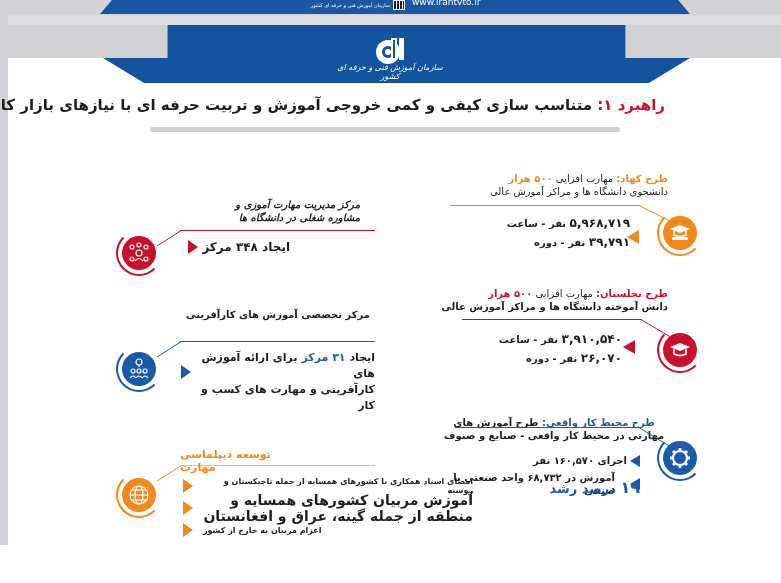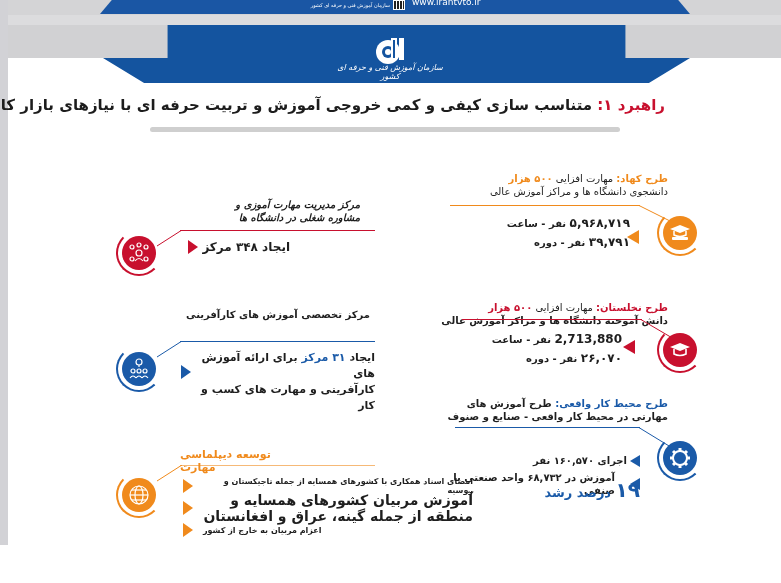--- a/index.html
+++ b/index.html
@@ -79,61 +79,61 @@
 <div class="abs tri-left" style="left:627px;top:230px;border-right:12px solid #f08a1c;"></div>
 <div class="abs circle" style="left:663px;top:216px;width:34px;height:34px;background:#f08a1c;">
   <svg width="22" height="20" viewBox="0 0 22 20">
       <path d="M11 2 L21 6 L11 10 L1 6 Z" fill="#fff"></path>
       <path d="M5 8 v4 q6 3 12 0 v-4" fill="none" stroke="#fff" stroke-width="1.5"></path>
       <rect x="3" y="14" width="16" height="3" rx="1" fill="#fff"></rect>
     </svg>
 </div>
 <div class="abs ring" style="left:657px;top:210px;width:42px;height:42px;border-color:transparent transparent #f08a1c #f08a1c;"></div>
 
-<div class="abs block sm" style="left:440px;top:287px;width:228px;margin-top:14px;">
+<div class="abs block sm" style="left:440px;top:287px;width:228px;">
   <div><span class="h-red">طرح نخلستان:</span><span> مهارت افزایی </span><span class="h-red">۵۰۰ هزار</span></div>
   <div style="font-weight:bold;">دانش آموخته دانشگاه ها و مراکز آموزش عالی</div>
 </div>
 <div class="abs rule" style="left:462px;top:319px;width:180px;background:#c8102e;"></div>
 <svg class="abs" style="left:640px;top:319px;" width="40" height="22">
     <line x1="0" y1="0" x2="34" y2="20" stroke="#c8102e" stroke-width="1"></line>
   </svg>
 <div class="abs block" style="left:470px;top:328px;width:152px;">
-  <div><span class="num">2,713,880</span><span class="sm" style="font-weight:bold"> نفر - ساعت</span></div>
+  <div><span class="num">۳,۹۱۰,۵۴۰</span><span class="sm" style="font-weight:bold"> نفر - ساعت</span></div>
   <div><span class="num">۲۶,۰۷۰</span><span class="sm" style="font-weight:bold"> نفر - دوره</span></div>
 </div>
 <div class="abs tri-left" style="left:623px;top:340px;border-right:12px solid #c8102e;"></div>
 <div class="abs circle" style="left:663px;top:333px;width:34px;height:34px;background:#c8102e;">
   <svg width="22" height="18" viewBox="0 0 22 18">
       <path d="M11 2 L21 6 L11 10 L1 6 Z" fill="#fff"></path>
       <path d="M5 8 v5 q6 3 12 0 v-5" fill="none" stroke="#fff" stroke-width="1.6"></path>
     </svg>
 </div>
 <div class="abs ring" style="left:657px;top:327px;width:42px;height:42px;border-color:transparent transparent #c8102e #c8102e;"></div>
 
-<div class="abs block sm" style="left:440px;top:397px;width:228px;">
+<div class="abs block sm" style="left:440px;top:416px;width:228px;text-align:center;">
   <div><span class="h-blue">طرح محیط کار واقعی:</span><span style="font-weight:bold;"> طرح آموزش های</span></div>
   <div style="font-weight:bold;">مهارتی در محیط کار واقعی - صنایع و صنوف</div>
 </div>
 <div class="abs rule" style="left:455px;top:427px;width:185px;background:#1a5aa8;"></div>
 <svg class="abs" style="left:638px;top:427px;" width="40" height="24">
     <line x1="0" y1="0" x2="36" y2="22" stroke="#1a5aa8" stroke-width="1"></line>
   </svg>
 <div class="abs block sm" style="left:445px;top:454px;width:195px;font-weight:bold;">
   <div style="display:flex;align-items:center;justify-content:flex-start;gap:3px;margin-bottom:4px;">
     <span class="tri-right" style="border-right:10px solid #1a5aa8;border-top-width:6px;border-bottom-width:6px;"></span>
     <span>اجرای ۱۶۰,۵۷۰ نفر</span>
   </div>
   <div style="display:flex;align-items:center;justify-content:flex-start;gap:15px;">
     <span class="tri-right" style="border-right:10px solid #1a5aa8;border-top-width:6px;border-bottom-width:6px;"></span>
     <span>آموزش در ۶۸,۷۳۲ واحد صنعتی یا صنفی</span>
   </div>
 </div>
 <div class="abs block" style="left:500px;top:478px;width:140px;color:#1a5aa8;font-weight:bold;">
-  <span style="font-size:20px;margin-top:28px;">۱۹</span><span style="font-size:13px;"> درصد رشد</span>
+  <span style="font-size:16px;margin-top:28px;">۱۹</span><span style="font-size:13px;"> درصد رشد</span>
 </div>
 <div class="abs circle" style="left:663px;top:441px;width:34px;height:34px;background:#1a5aa8;">
   <svg width="22" height="22" viewBox="0 0 22 22">
       <circle cx="11" cy="11" r="7" fill="none" stroke="#fff" stroke-width="2"></circle>
       <g stroke="#fff" stroke-width="3">
         <line x1="11" y1="1" x2="11" y2="4"></line>
         <line x1="11" y1="18" x2="11" y2="21"></line>
         <line x1="1" y1="11" x2="4" y2="11"></line>
         <line x1="18" y1="11" x2="21" y2="11"></line>
         <line x1="4" y1="4" x2="6" y2="6"></line>

